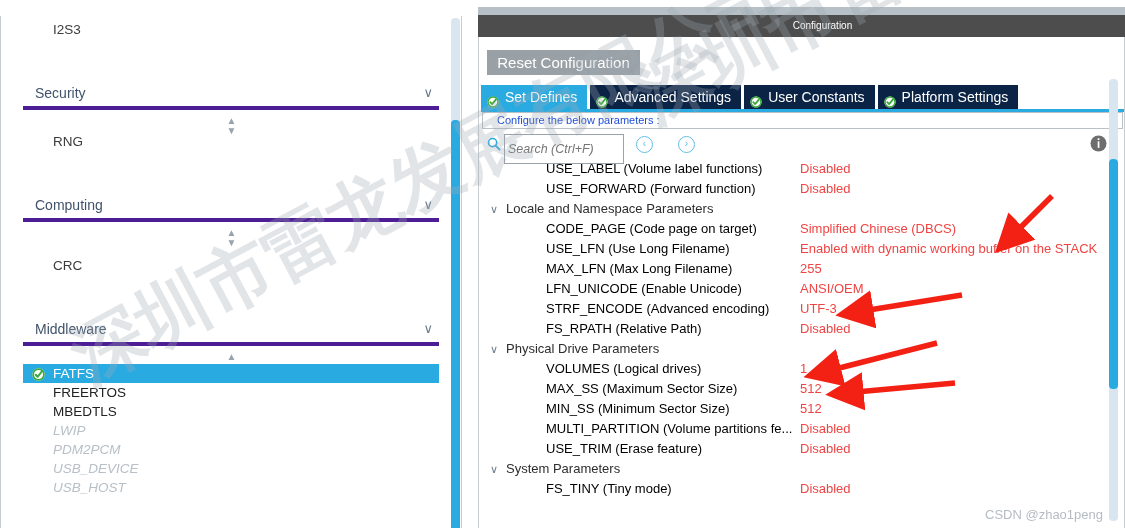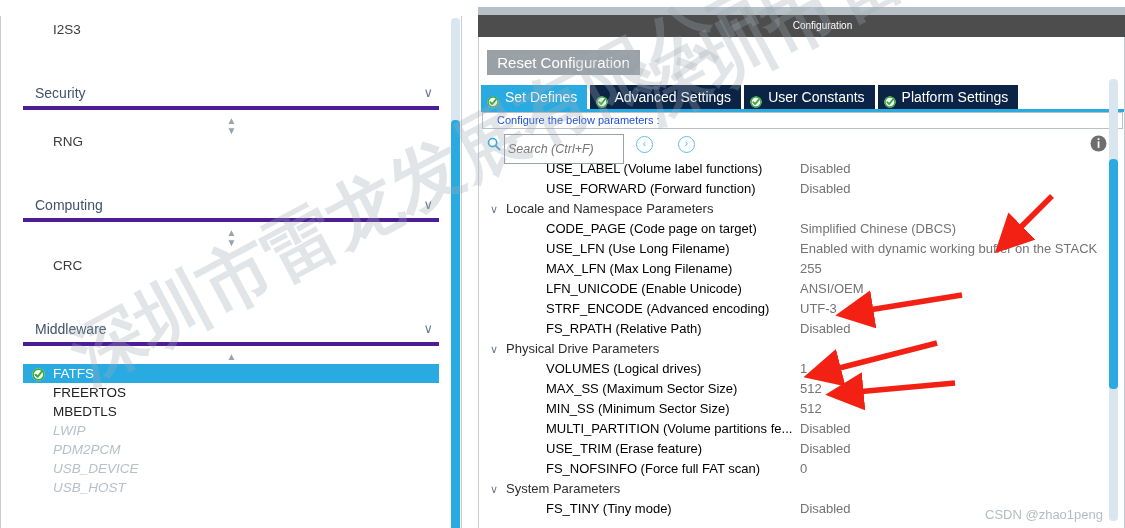--- a/index.html
+++ b/index.html
@@ -215,21 +215,21 @@
     font-size: 13px;
     color: #4a4a4a;
     white-space: nowrap;
   }
   .prow .pname {
     position: absolute; left: 64px; top: 0;
     color: #000000;
   }
   .prow .pval {
     position: absolute; left: 318px; top: 0;
-    color: #737373;
+    color: #ef4444;
   }
   .grow {
     position: relative;
     height: 20px;
     line-height: 20px;
     font-size: 13px;
     color: #2d2d2d;
   }
   .grow .gchev {
     position: absolute; left: 8px; top: 0;
@@ -466,24 +466,20 @@
             <span class="pval">512</span>
           </div>
           <div class="prow">
             <span class="pname">MULTI_PARTITION (Volume partitions fe...</span>
             <span class="pval">Disabled</span>
           </div>
           <div class="prow">
             <span class="pname">USE_TRIM (Erase feature)</span>
             <span class="pval">Disabled</span>
           </div>
-          <div class="prow">
-            <span class="pname">FS_NOFSINFO (Force full FAT scan)</span>
-            <span class="pval">0</span>
-          </div>
           <div class="grow">
             <span class="gchev">∨</span>
             <span class="glabel">System Parameters</span>
           </div>
           <div class="prow">
             <span class="pname">FS_TINY (Tiny mode)</span>
             <span class="pval">Disabled</span>
           </div>
         </div>
 

